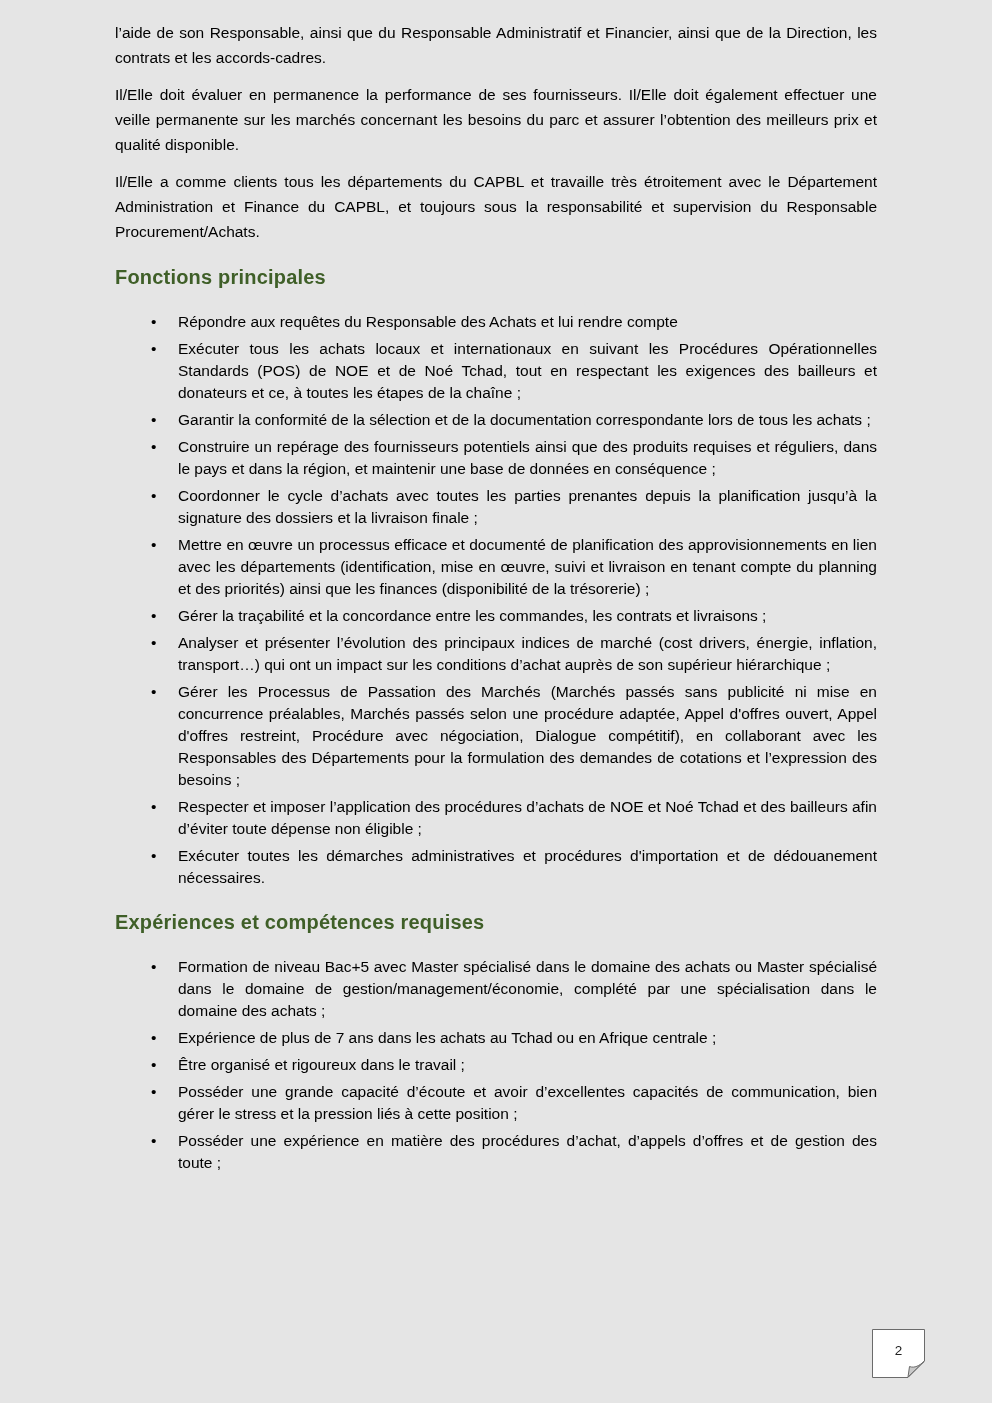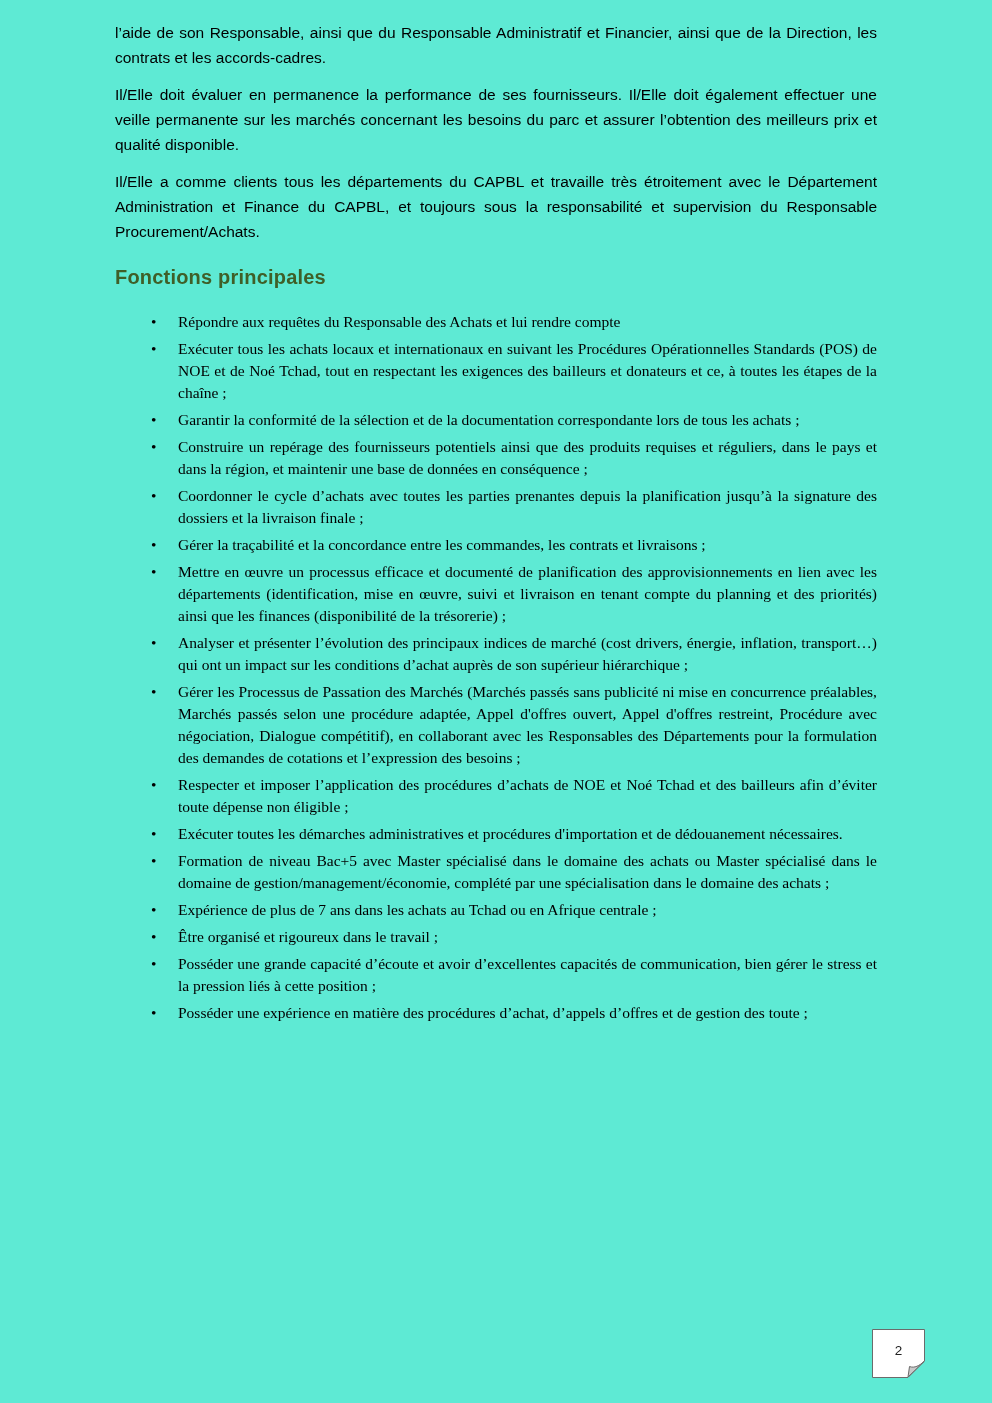--- a/index.html
+++ b/index.html
@@ -1,20 +1,20 @@
 <!DOCTYPE html>
 <html lang="fr"><head>
 <meta charset="utf-8">
 <style>
   html,body{margin:0;padding:0;background:#ffffff;}
   .page{
     position:relative;
     width:992px;
     height:1403px;
-    background:#5eead4;
+    background:#e5e5e5;
     overflow:hidden;
     font-family:"Liberation Sans", sans-serif;
     color:#000000;
   }
   .content{
     position:absolute;
     left:115px;
     top:20px;
     width:762px;
   }
@@ -29,21 +29,20 @@
     font-size:20px;
     line-height:26px;
     font-weight:bold;
     color:#3f5f28;
     letter-spacing:0.2px;
   }
   .bullets{
     list-style:none;
     margin:0;
     padding:0 0 0 36px;
-    font-family:Liberation Serif, serif;
   }
   .bullet{
     position:relative;
     padding-left:27px;
     margin:0 0 5px 0;
     font-size:15.5px;
     line-height:22px;
     text-align:justify;
   }
   .bullet::before{
@@ -87,30 +86,31 @@
       </div>
 
     <section>
       <h1 class="heading">Fonctions principales</h1>
       <ul class="bullets">
           <li class="bullet">Répondre aux requêtes du Responsable des Achats et lui rendre compte</li>
           <li class="bullet">Exécuter tous les achats locaux et internationaux en suivant les Procédures Opérationnelles Standards (POS) de NOE et de Noé Tchad, tout en respectant les exigences des bailleurs et donateurs et ce, à toutes les étapes de la chaîne ;</li>
           <li class="bullet">Garantir la conformité de la sélection et de la documentation correspondante lors de tous les achats ;</li>
           <li class="bullet">Construire un repérage des fournisseurs potentiels ainsi que des produits requises et réguliers, dans le pays et dans la région, et maintenir une base de données en conséquence ;</li>
           <li class="bullet">Coordonner le cycle d’achats avec toutes les parties prenantes depuis la planification jusqu’à la signature des dossiers et la livraison finale ;</li>
+          <li class="bullet">Mettre en œuvre un processus efficace et documenté de planification des approvisionnements en lien avec les départements (identification, mise en œuvre, suivi et livraison en tenant compte du planning et des priorités) ainsi que les finances (disponibilité de la trésorerie) ;</li>
           <li class="bullet">Gérer la traçabilité et la concordance entre les commandes, les contrats et livraisons ;</li>
-          <li class="bullet">Mettre en œuvre un processus efficace et documenté de planification des approvisionnements en lien avec les départements (identification, mise en œuvre, suivi et livraison en tenant compte du planning et des priorités) ainsi que les finances (disponibilité de la trésorerie) ;</li>
           <li class="bullet">Analyser et présenter l’évolution des principaux indices de marché (cost drivers, énergie, inflation, transport…) qui ont un impact sur les conditions d’achat auprès de son supérieur hiérarchique ;</li>
           <li class="bullet">Gérer les Processus de Passation des Marchés (Marchés passés sans publicité ni mise en concurrence préalables, Marchés passés selon une procédure adaptée, Appel d'offres ouvert, Appel d'offres restreint, Procédure avec négociation, Dialogue compétitif), en collaborant avec les Responsables des Départements pour la formulation des demandes de cotations et l’expression des besoins ;</li>
           <li class="bullet">Respecter et imposer l’application des procédures d’achats de NOE et Noé Tchad et des bailleurs afin d’éviter toute dépense non éligible ;</li>
           <li class="bullet">Exécuter toutes les démarches administratives et procédures d'importation et de dédouanement nécessaires.</li>
         </ul>
     </section>
 
     <section>
+      <h1 class="heading">Expériences et compétences requises</h1>
       <ul class="bullets">
           <li class="bullet">Formation de niveau Bac+5 avec Master spécialisé dans le domaine des achats ou Master spécialisé dans le domaine de gestion/management/économie, complété par une spécialisation dans le domaine des achats ;</li>
           <li class="bullet">Expérience de plus de 7 ans dans les achats au Tchad ou en Afrique centrale ;</li>
           <li class="bullet">Être organisé et rigoureux dans le travail ;</li>
           <li class="bullet">Posséder une grande capacité d’écoute et avoir d’excellentes capacités de communication, bien gérer le stress et la pression liés à cette position ;</li>
           <li class="bullet">Posséder une expérience en matière des procédures d’achat, d’appels d’offres et de gestion des toute ;</li>
         </ul>
     </section>
 
   </div>

